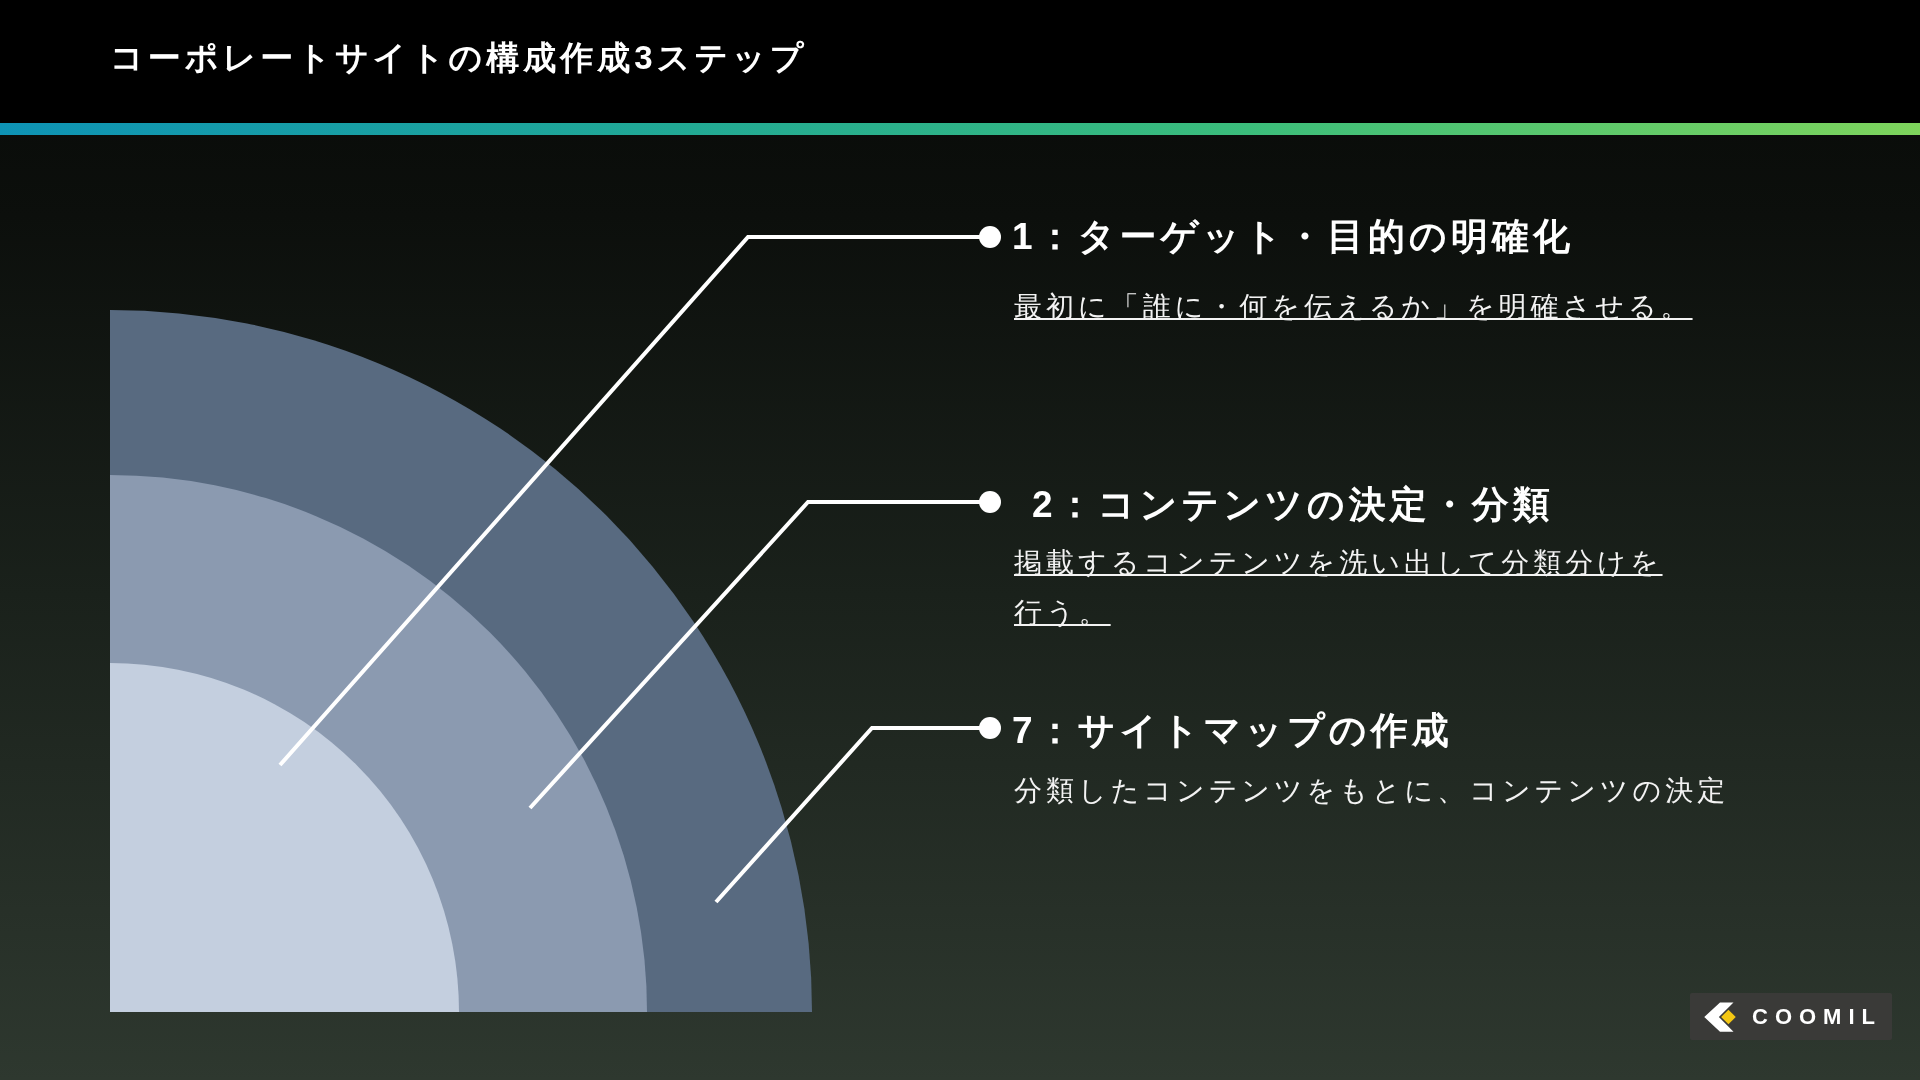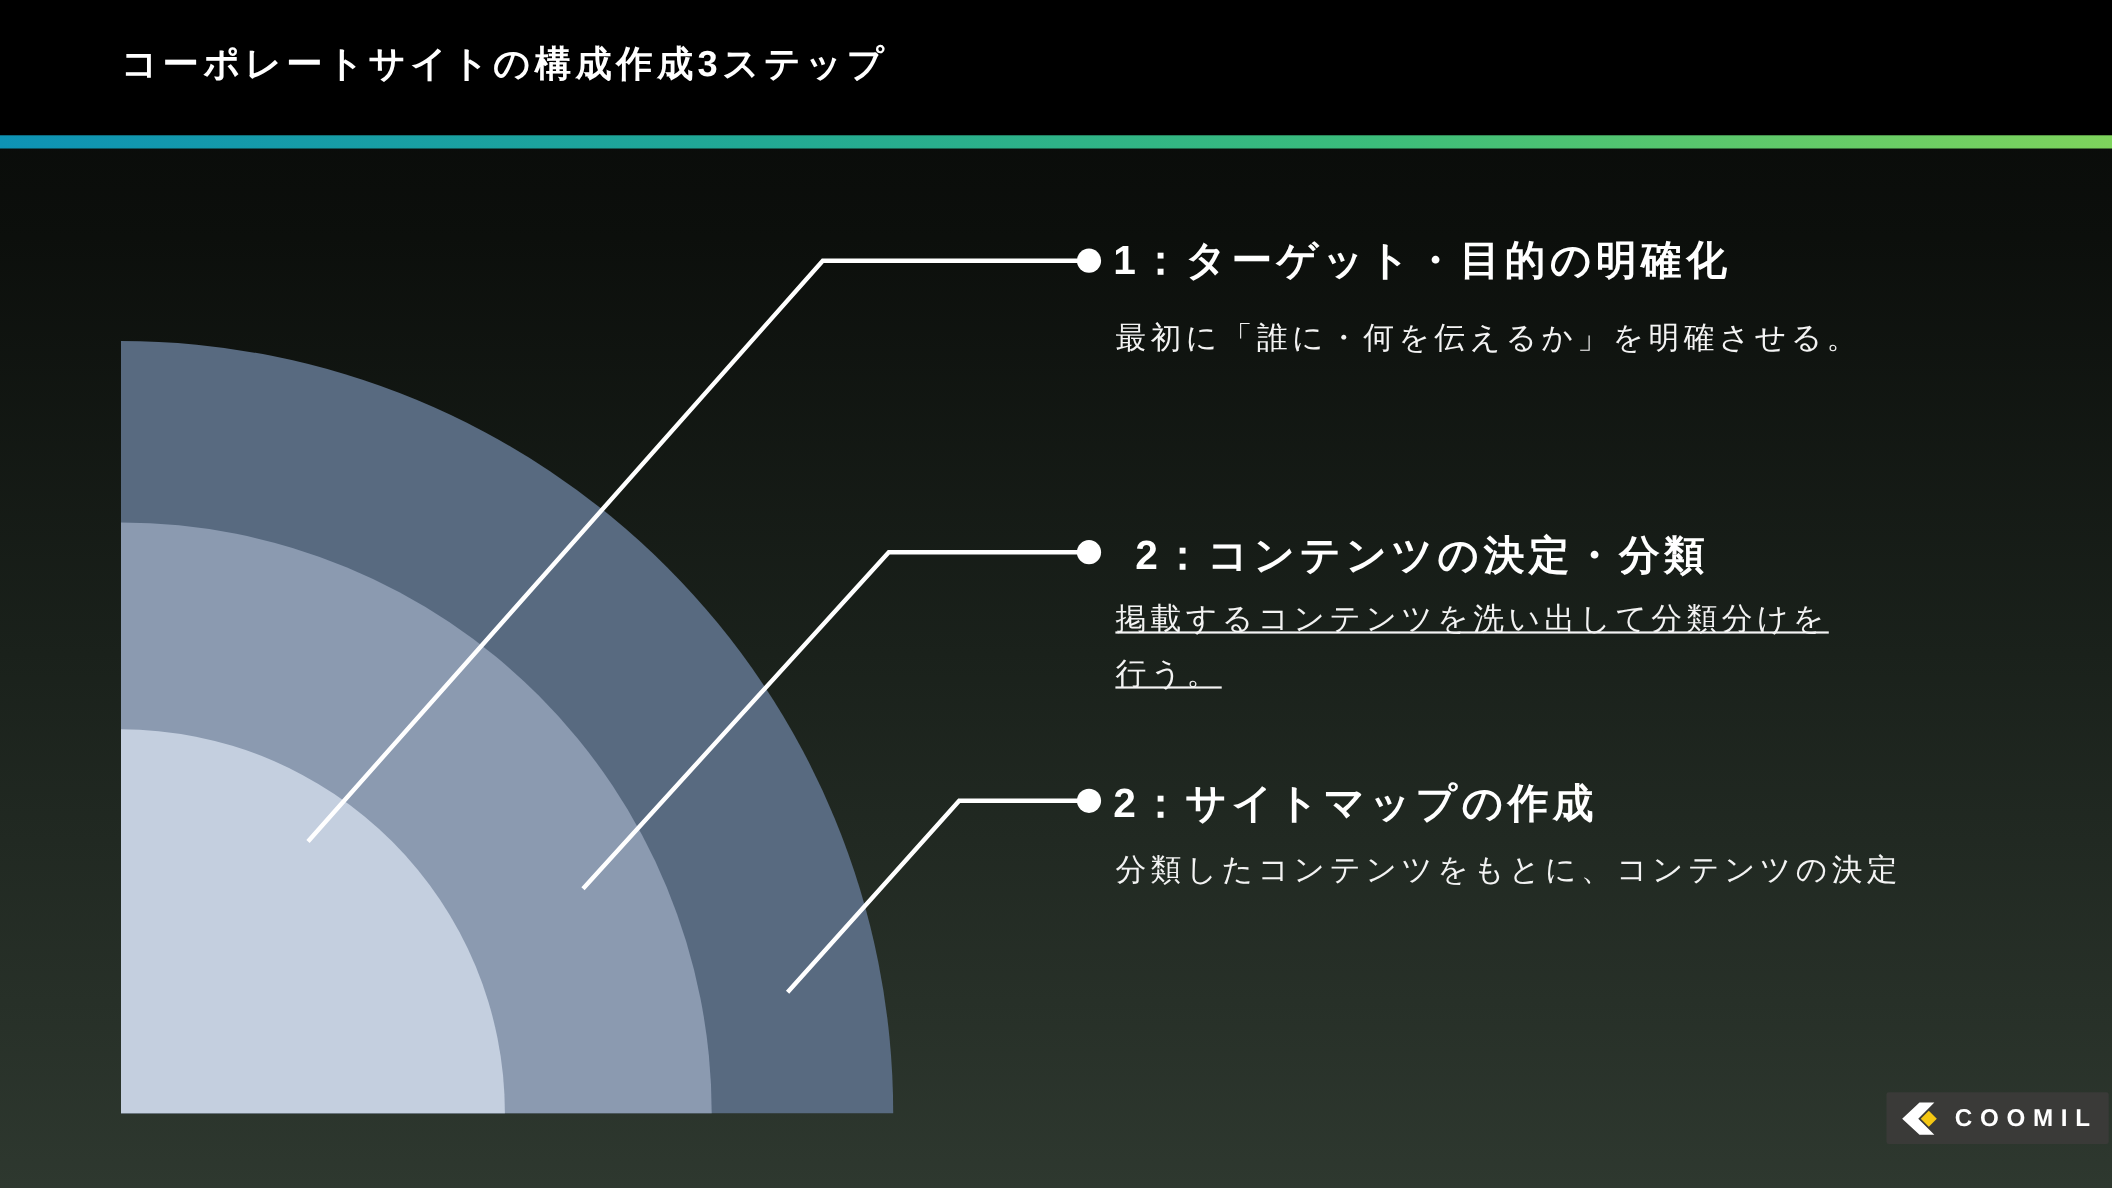--- a/index.html
+++ b/index.html
@@ -68,35 +68,34 @@
     position: absolute;
     left: 1014px;
     color: #f3f3f3;
     font-size: 28px;
     font-weight: normal;
     letter-spacing: 4px;
     line-height: 50px;
     white-space: nowrap;
   }
   #step1-heading { top: 214px; }
-  #step1-desc    { top: 282px; }
+  #step1-desc    { top: 282px; text-decoration: underline; }
   #step2-heading { top: 482px; margin-left: 20px; }
   #step2-desc    { top: 538px; text-decoration: underline; }
   #step3-heading { top: 708px; }
   #step3-desc    { top: 766px; }
   
   .logo-box {
     position: absolute;
     left: 1690px; top: 993px;
     width: 202px; height: 47px;
     background: #3a3a38;
     border-radius: 2px;
     display: flex;
     align-items: center;
-    margin-left: 25px;
   }
   .logo-mark {
     margin-left: 12px;
     width: 36px; height: 32px;
     flex: 0 0 auto;
   }
   .logo-text {
     margin-left: 14px;
     color: #ffffff;
     font-size: 22px;
@@ -131,21 +130,21 @@
   <div id="step1-desc" class="step-desc">
     <div>最初に「誰に・何を伝えるか」を明確させる。</div>
   </div>
 
   <div id="step2-heading" class="step-heading">2：コンテンツの決定・分類</div>
   <div id="step2-desc" class="step-desc">
     <div>掲載するコンテンツを洗い出して分類分けを</div>
     <div>行う。</div>
   </div>
 
-  <div id="step3-heading" class="step-heading">2：サイトマップの作成</div>
+  <div id="step3-heading" class="step-heading">7：サイトマップの作成</div>
   <div id="step3-desc" class="step-desc">
     <div>分類したコンテンツをもとに、コンテンツの決定</div>
   </div>
 
   <div class="logo-box">
     <svg class="logo-mark" viewBox="0 0 64 56" xmlns="http://www.w3.org/2000/svg">
       <path d="M4,28 L32,2 L56,2 L30,28 L56,54 L32,54 Z" fill="#ffffff"></path>
       <path d="M47,15 L60,28 L47,41 L34,28 Z" fill="#f4c713"></path>
     </svg>
     <div class="logo-text">COOMIL</div>

